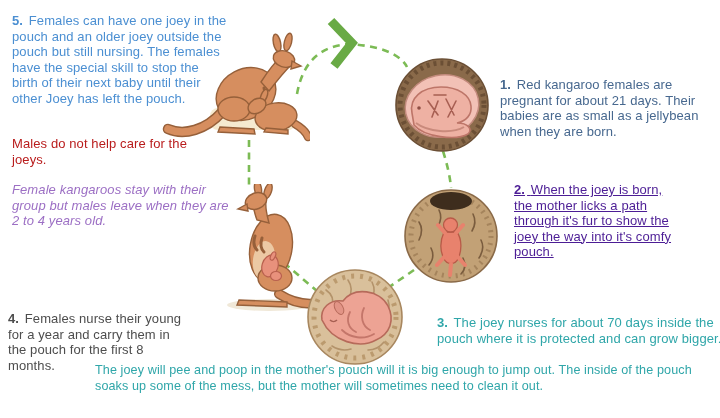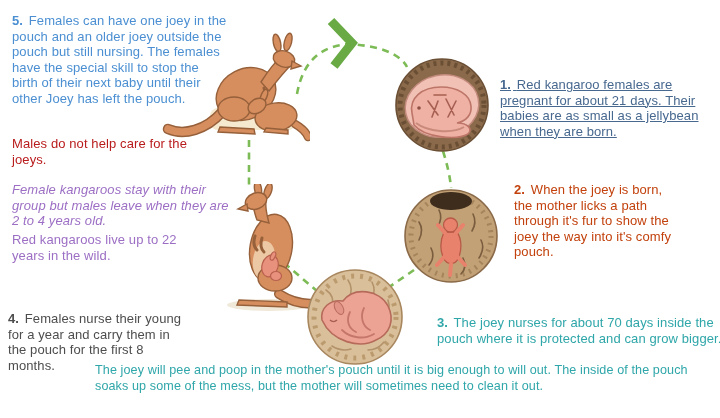--- a/index.html
+++ b/index.html
@@ -2,31 +2,31 @@
 <html><head>
 <meta charset="utf-8">
 <style>
   html,body{margin:0;padding:0;background:#fff;}
   .canvas{position:relative;width:720px;height:418px;background:#ffffff;overflow:hidden;
           font-family:"Liberation Sans",sans-serif;}
   .txt{position:absolute;margin:0;font-size:13px;line-height:15.5px;letter-spacing:.1px;}
   .txt b{margin-right:2px;}
   .c-blue{color:#4b8fd2;}
   .c-navy{color:#47688f;}
-  .c-pink{color:#c2410c;}
+  .c-pink{color:#4c1d95;text-decoration:underline;}
   .c-teal{color:#2fa6a9;}
   .c-dark{color:#4d4d4d;margin-top:25px;}
   .c-green{color:#b91c1c;}
   .c-purple{color:#9c6fc4;}
   .step5{left:12px;top:13px;width:216px;}
   .fact-males{left:12px;top:136px;width:205px;}
   .fact-group{left:12px;top:182px;width:224px;font-style:italic;}
   .fact-lifespan{left:12px;top:232px;width:200px;}
   .step4{left:8px;top:286px;width:182px;}
-  .step1{left:500px;top:77px;width:205px;text-decoration:underline;}
+  .step1{left:500px;top:77px;width:205px;}
   .step2{left:514px;top:182px;width:162px;}
   .step3{left:437px;top:315px;width:288px;}
   .footer{left:95px;top:362px;width:608px;font-size:12.6px;line-height:16px;}
   svg.layer{position:absolute;left:0;top:0;pointer-events:none;}
   svg.illo{position:absolute;}
   .kang{fill:#d68e5f;stroke:#96603a;stroke-width:1.4;}
   .kang-l{fill:#ecc9a4;stroke:none;}
   .joeypink{fill:#e8917c;stroke:#b8604e;stroke-width:1.2;}
   .furline{stroke:#7a5c3e;stroke-width:1.6;stroke-linecap:round;fill:none;}
 </style>
@@ -151,23 +151,20 @@
   </p>
 
   <p class="txt c-green fact-males">
     <span>Males do not help care for the joeys.</span>
   </p>
 
   <p class="txt c-purple fact-group">
     <span>Female kangaroos stay with their group but males leave when they are 2 to 4 years old.</span>
   </p>
 
-  <p class="txt c-purple fact-lifespan">
-    <span>Red kangaroos live up to 22 years in the wild.</span>
-  </p>
 
   <p class="txt c-dark step4">
     <b>4.</b>
     <span>Females nurse their young for a year and carry them in the pouch for the first 8 months.</span>
   </p>
 
   <p class="txt c-navy step1">
     <b>1.</b>
     <span>Red kangaroo females are pregnant for about 21 days. Their babies are as small as a jellybean when they are born.</span>
   </p>
@@ -176,16 +173,16 @@
     <b>2.</b>
     <span>When the joey is born, the mother licks a path through it's fur to show the joey the way into it's comfy pouch.</span>
   </p>
 
   <p class="txt c-teal step3">
     <b>3.</b>
     <span>The joey nurses for about 70 days inside the pouch where it is protected and can grow bigger.</span>
   </p>
 
   <p class="txt c-teal footer">
-    <span>The joey will pee and poop in the mother's pouch until it is big enough to will out. The inside of the pouch soaks up some of the mess, but the mother will sometimes need to clean it out.</span>
+    <span>The joey will pee and poop in the mother's pouch will it is big enough to jump out. The inside of the pouch soaks up some of the mess, but the mother will sometimes need to clean it out.</span>
   </p>
 
 </div>
 
 </body></html>

